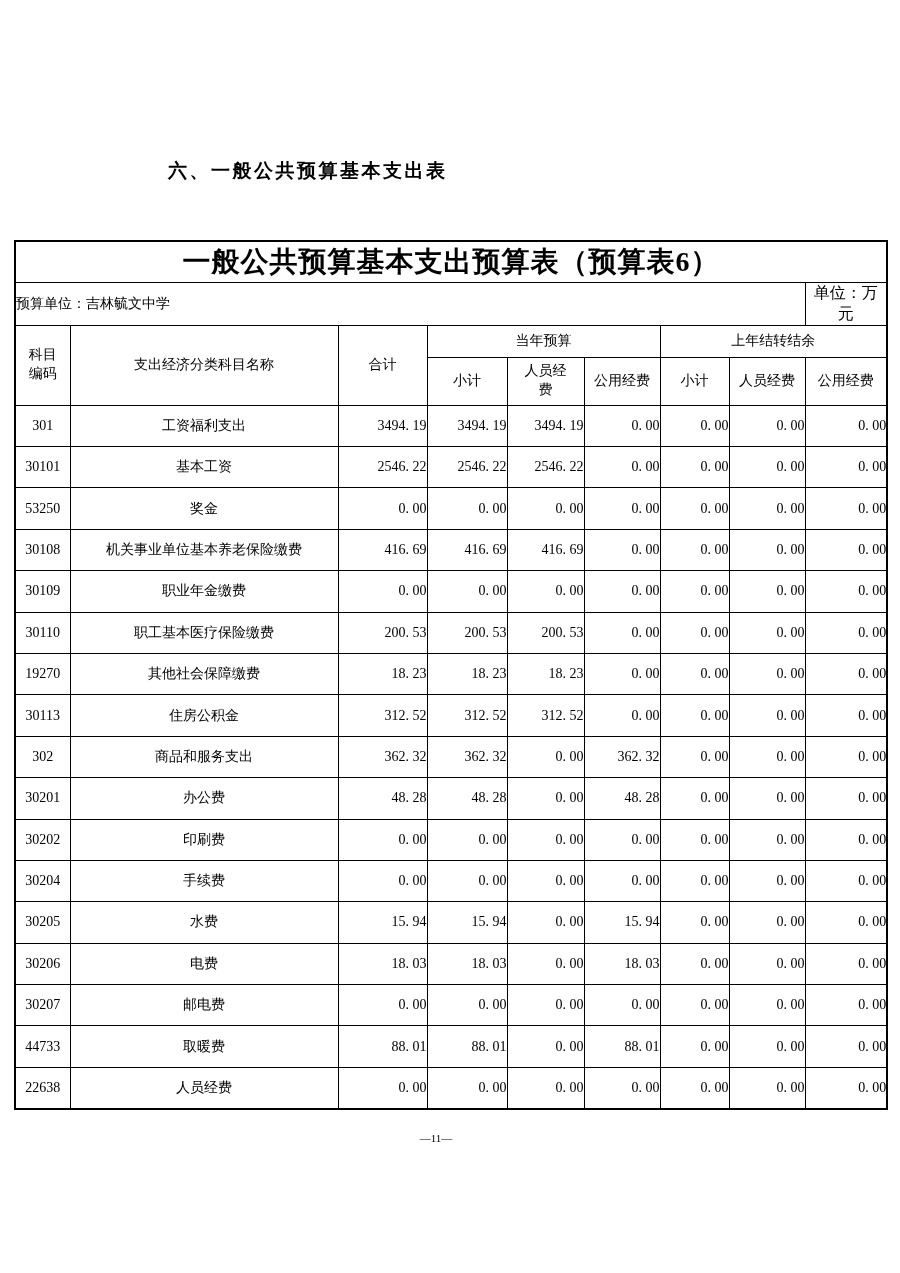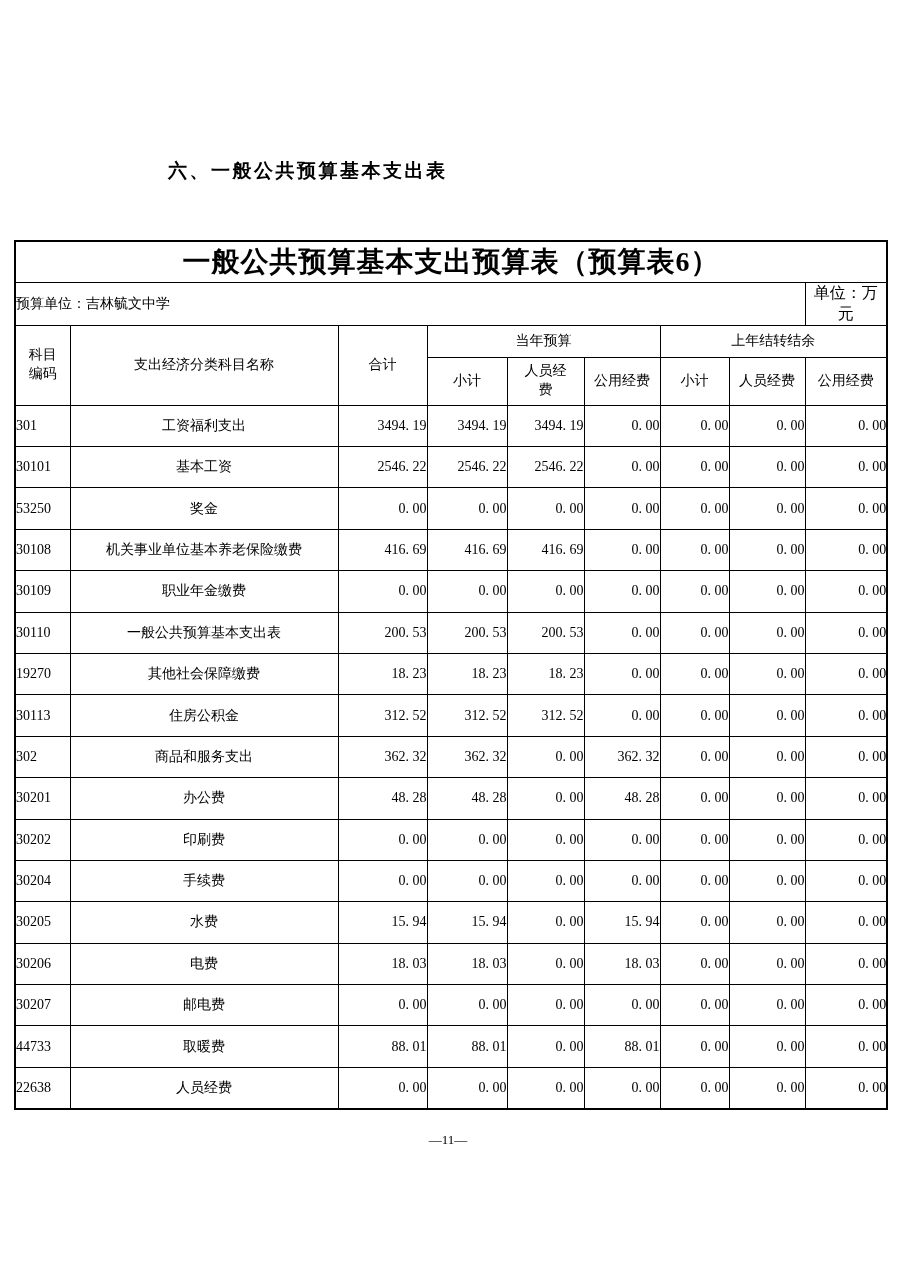--- a/index.html
+++ b/index.html
@@ -35,26 +35,26 @@
     font-size:16px; text-align:center;
     white-space:pre-line; line-height:1.3; padding:1px 2px;
   }
   .hc {
     text-align:center; font-size:14px; line-height:1.35;
   }
   .pre { white-space:pre-line; }
   tr.head-a td { height:31px; }
   tr.head-b td { height:47px; }
   tbody.rows td { height:40.4px; font-size:14px; }
-  td.code { text-align:left; padding-left:7px; }
+  td.code { text-align:center; padding-left:7px; }
   td.name { text-align:center; padding-left:10px; font-size:15px; }
   td.num  { text-align:right; padding-right:7px; font-size:14.5px; }
   .footer {
-    position:absolute; left:12px; top:1132px; width:872px;
-    text-align:center; font-size:13px;
+    position:absolute; left:0; top:1132px; width:872px;
+    text-align:center; font-size:11px;
   }
 </style>
 </head>
 <body>
 
 <div class="heading">六、一般公共预算基本支出表</div>
 
 <table class="budget">
   <colgroup>
     <col style="width:55px">
@@ -145,21 +145,21 @@
         <td class="num">0. 00</td>
         <td class="num">0. 00</td>
         <td class="num">0. 00</td>
         <td class="num">0. 00</td>
         <td class="num">0. 00</td>
         <td class="num">0. 00</td>
         <td class="num">0. 00</td>
       </tr>
       <tr>
         <td class="code">30110</td>
-        <td class="name">一般公共预算基本支出表</td>
+        <td class="name">职工基本医疗保险缴费</td>
         <td class="num">200. 53</td>
         <td class="num">200. 53</td>
         <td class="num">200. 53</td>
         <td class="num">0. 00</td>
         <td class="num">0. 00</td>
         <td class="num">0. 00</td>
         <td class="num">0. 00</td>
       </tr>
       <tr>
         <td class="code">19270</td>

